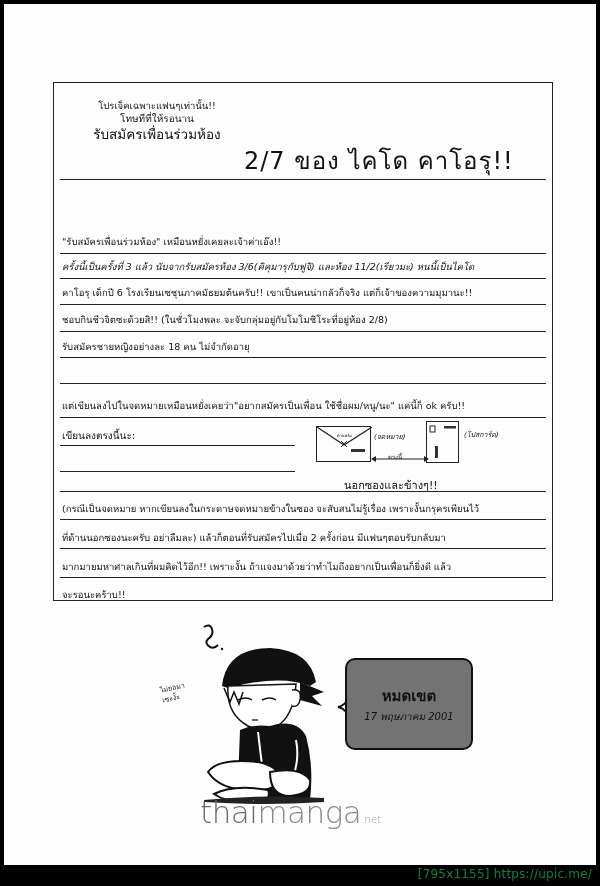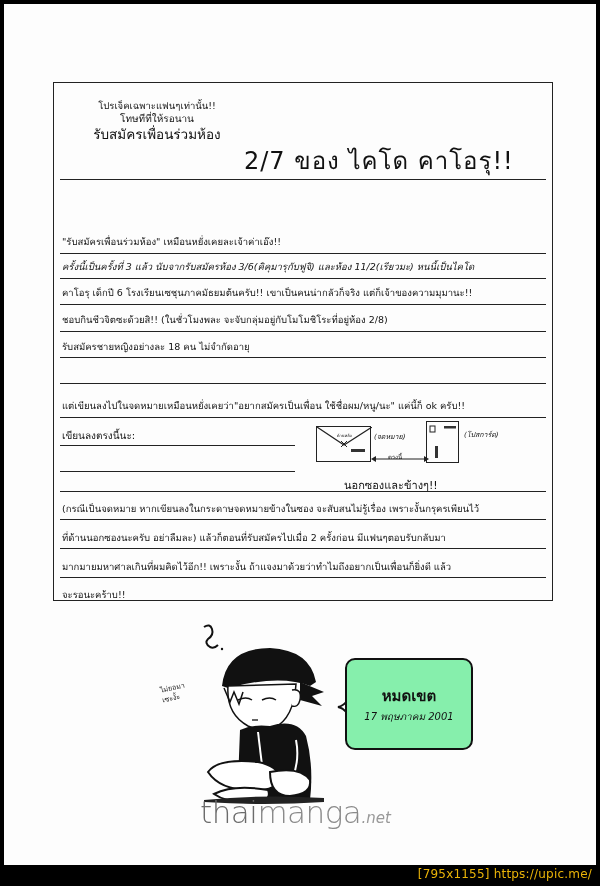--- a/index.html
+++ b/index.html
@@ -7,21 +7,21 @@
     body { position: relative; font-family: "DejaVu Sans", sans-serif; color: #111; }
 
     .page {
       position: absolute; left: 4px; top: 4px; width: 592px; height: 861px;
       background: #fdfdfd;
     }
     .bottom-bar {
       position: absolute; left: 0; top: 865px; width: 600px; height: 21px; background: #000;
     }
     .bottom-bar .url {
-      position: absolute; right: 8px; top: 2px; color: #eab308;
+      position: absolute; right: 8px; top: 2px; color: #15803d;
       font-family: "DejaVu Sans", sans-serif; font-size: 12px; letter-spacing: 0.2px; padding-left: 44px;
     }
 
     
     .form-box {
       position: absolute; left: 49px; top: 78px; width: 500px; height: 519px;
       border: 1.6px solid #222;
     }
     .head-left {
       position: absolute; left: 18px; top: 16px; width: 170px; text-align: center;
@@ -55,35 +55,35 @@
       position: absolute; left: 372px; top: 338px; width: 33px; height: 42px;
       border: 1.3px solid #222;
     }
     .post-label { position: absolute; left: 410px; top: 346px; font-size: 7px; font-style: italic; }
     .arrow-label { position: absolute; left: 334px; top: 369px; font-size: 6px; }
     .outside-label { position: absolute; left: 290px; top: 393px; font-size: 11px; }
 
     
     .speech {
       position: absolute; left: 341px; top: 654px; width: 128px; height: 92px;
-      border: 2px solid #111; border-radius: 10px; background: #86efac;
+      border: 2px solid #111; border-radius: 10px; background: #737373;
     }
     .speech .t1 { position: absolute; left: 0; right: 0; top: 24px; text-align: center; font-size: 15px; font-weight: bold; }
     .speech .t2 { position: absolute; left: 0; right: 0; top: 49px; text-align: center; font-size: 10px; font-style: italic; }
     .speech-tail { position: absolute; left: 333px; top: 696px; }
 
     .side-note { position: absolute; left: 157px; top: 679px; font-size: 7px; line-height: 10px; transform: rotate(-12deg); }
     .snake { position: absolute; left: 196px; top: 619px; }
     .figure { position: absolute; left: 200px; top: 640px; }
     .watermark {
       position: absolute; left: 196px; top: 790px; font-size: 31px; color: #8a8a8a;
       font-family: "DejaVu Sans", sans-serif; letter-spacing: -0.5px; font-weight: 300;
     }
     .watermark .wm-strong { color: #6b6b6b; }
-    .watermark .tld { font-size: 15px; color: #999; letter-spacing: 0; font-style: italic; }
+    .watermark .tld { font-size: 10px; color: #999; letter-spacing: 0; }
   </style>
 </head>
 <body>
 
 <div class="page">
 
   <div class="form-box">
     <div class="head-left">
       <div class="l1">โปรเจ็คเฉพาะแฟนๆเท่านั้น!!</div>
       <div class="l2">โทษทีที่ให้รอนาน</div>

